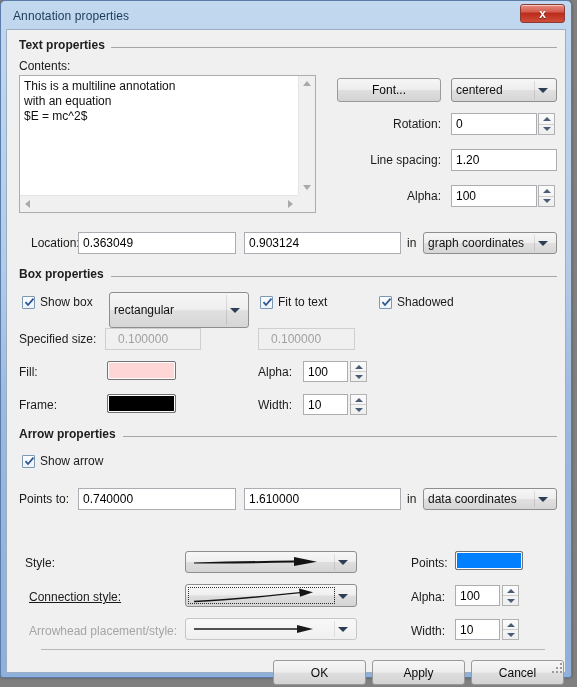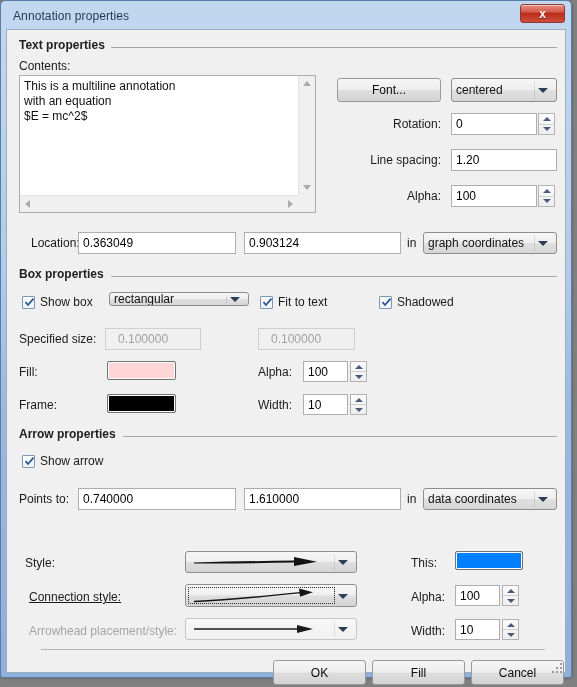--- a/index.html
+++ b/index.html
@@ -371,21 +371,21 @@
       <div class="group-line" style="left:92px; width:446px;"></div>
     </div>
 
     <div class="cbx" style="left:15px; top:266px;">
       <svg width="11" height="11" viewBox="0 0 11 11">
           <path d="M1.5 5.2 L4 8 L9.5 1.6" stroke="#2b5797" stroke-width="1.8" fill="none"></path>
         </svg>
     </div>
     <div class="lbl" style="left:33px; top:265px;">Show box</div>
 
-    <div class="combo" style="left:102px; top:262px; width:140px; height:14px;">
+    <div class="combo" style="left:102px; top:262px; width:140px; height:36px;">
       <span>rectangular</span>
       <span class="combo-sep"></span>
       <span class="combo-arrow"></span>
     </div>
 
     <div class="cbx" style="left:253px; top:266px;">
       <svg width="11" height="11" viewBox="0 0 11 11">
           <path d="M1.5 5.2 L4 8 L9.5 1.6" stroke="#2b5797" stroke-width="1.8" fill="none"></path>
         </svg>
     </div>
@@ -473,21 +473,21 @@
     <div class="lbl dis" style="left:22px; top:594px;">Arrowhead placement/style:</div>
     <div class="arrowcombo dis" style="left:178px; top:588px; width:172px; height:22px;">
       <svg width="148" height="16" viewBox="0 0 148 16">
         <path d="M5 8 L112 8" stroke="#1a1a1a" stroke-width="1.3" fill="none"></path>
         <path d="M108 4 L124 8 L108 12 Z" fill="#1a1a1a"></path>
       </svg>
       <span class="ac-sep"></span>
       <span class="combo-arrow"></span>
     </div>
 
-    <div class="lbl" style="left:404px; top:526px;">This:</div>
+    <div class="lbl" style="left:404px; top:526px;">Points:</div>
     <div class="swatch" style="left: 448px; top: 521px; width: 68px; height: 19px; background: rgb(0, 128, 255);"></div>
 
     <div class="lbl" style="left:404px; top:560px;">Alpha:</div>
     <div class="field" style="left:448px; top:555px; width:45px; height:21px;">100</div>
     <div class="spin" style="left:495px; top:555px; height:21px;">
       <div class="up">
           <i></i>
         </div>
       <div class="dn">
           <i></i>
@@ -501,21 +501,21 @@
           <i></i>
         </div>
       <div class="dn">
           <i></i>
         </div>
     </div>
 
     <div style="position:absolute; left:34px; top:619px; width:504px; height:1px; background:#b6b6b6;"></div>
 
     <div class="btn" style="left:266px; top:630px; width:93px; height:25px;">OK</div>
-    <div class="btn" style="left:365px; top:630px; width:93px; height:25px;">Fill</div>
+    <div class="btn" style="left:365px; top:630px; width:93px; height:25px;">Apply</div>
     <div class="btn" style="left:464px; top:630px; width:93px; height:25px;">Cancel</div>
 
     <div style="position:absolute; right:1px; bottom:1px; width:12px; height:12px;">
       <svg width="12" height="12" viewBox="0 0 12 12">
         <g fill="#9a9a9a">
           <rect x="8" y="2" width="2" height="2"></rect>
           <rect x="8" y="6" width="2" height="2"></rect>
             <rect x="4" y="6" width="2" height="2"></rect>
           <rect x="8" y="10" width="2" height="2"></rect>
             <rect x="4" y="10" width="2" height="2"></rect>

